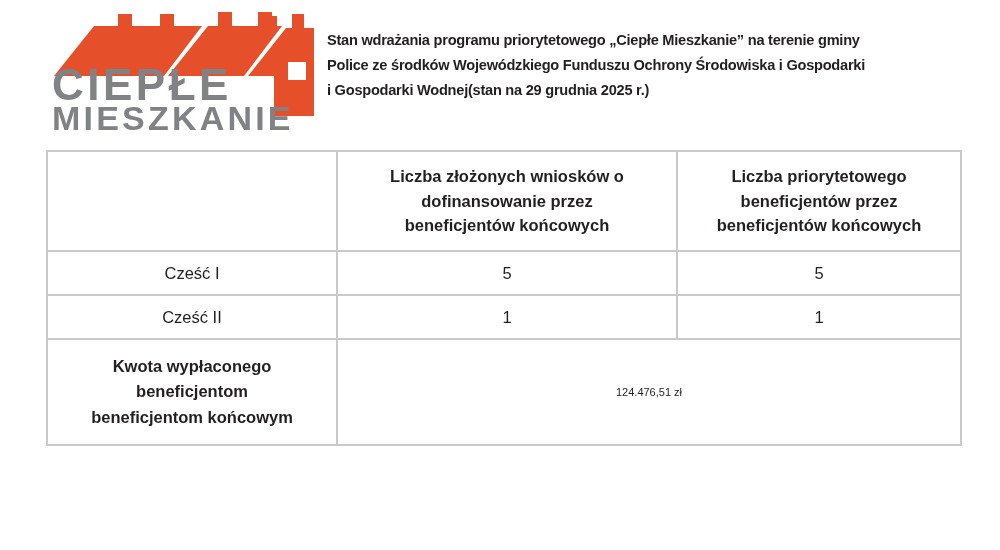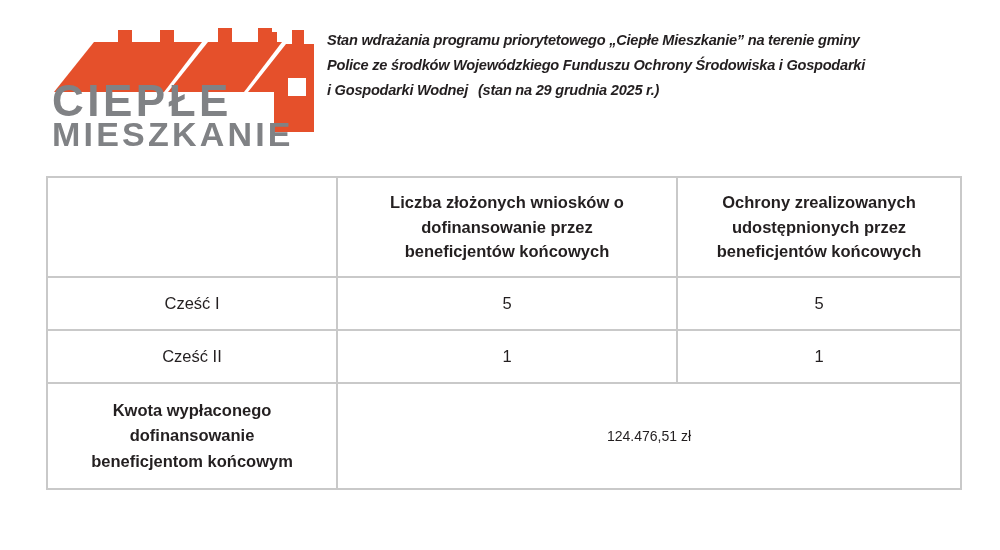--- a/index.html
+++ b/index.html
@@ -24,21 +24,21 @@
   .header {
     position: absolute;
     left: 0;
     top: 0;
     width: 1000px;
     height: 160px;
   }
   .logo {
     position: absolute;
     left: 52px;
-    top: 20px;
+    top: 4px;
     width: 268px;
     height: 128px;
   }
   .logo svg {
     display: block;
   }
 
   .header-text {
     position: absolute;
     left: 327px;
@@ -46,31 +46,30 @@
     width: 645px;
     font-size: 14.6px;
     font-weight: bold;
     line-height: 1.72;
     letter-spacing: -0.25px;
     color: #231f20;
     text-align: left;
   }
   .header-text .line {
     white-space: nowrap;
-    font-style: italic;
   }
   .header-text .date-note {
-    padding-left: 10px;
+    padding-left: 0;
   }
 
   
   .tbl-wrap {
     position: absolute;
     left: 46px;
-    top: 176px;
+    top: 150px;
     width: 912px;
     height: 343px;
   }
   table.data {
     border-collapse: separate;
     border-spacing: 2px;
     width: 912px;
     background: #c9c9c9;
     table-layout: fixed;
   }
@@ -90,39 +89,39 @@
     height: 90px;
     font-size: 16.5px;
     font-weight: bold;
     line-height: 1.5;
     padding: 4px 14px !important;
   }
   .corner-cell {
     height: 90px;
   }
   .row-label {
-    height: 51px;
+    height: 42px;
     font-size: 16.5px;
     font-weight: normal;
   }
   .row-value {
     height: 33px;
     font-size: 16.5px;
     font-weight: normal;
   }
   .total-label {
     height: 96px;
     font-size: 16.5px;
     font-weight: bold;
     line-height: 1.52;
     padding: 4px 5px !important;
   }
   .total-value {
     height: 96px;
-    font-size: 14px;
+    font-size: 11px;
     font-weight: normal;
   }
 </style>
 </head>
 <body>
 
 <div class="page">
 
   <div class="header">
 
@@ -171,41 +170,41 @@
       </colgroup>
       <tbody>
         <tr>
           <td class="corner-cell"></td>
           <td class="hdr-cell">
             <div>Liczba złożonych wniosków o</div>
             <div>dofinansowanie przez</div>
             <div>beneficjentów końcowych</div>
           </td>
           <td class="hdr-cell">
-            <div>Ochrony zrealizowanych</div>
-            <div>udostępnionych przez</div>
+            <div>Liczba priorytetowego</div>
+            <div>beneficjentów przez</div>
             <div>beneficjentów końcowych</div>
           </td>
         </tr>
 
         <tr>
           <td class="row-label">Cześć I</td>
           <td class="row-value">5</td>
           <td class="row-value">5</td>
         </tr>
         <tr>
           <td class="row-label">Cześć II</td>
           <td class="row-value">1</td>
           <td class="row-value">1</td>
         </tr>
 
         <tr>
           <td class="total-label">
             <div>Kwota wypłaconego</div>
-            <div>dofinansowanie</div>
+            <div>beneficjentom</div>
             <div>beneficjentom końcowym</div>
           </td>
           <td class="total-value" colspan="2">124.476,51 zł</td>
         </tr>
       </tbody>
     </table>
   </div>
 
 </div>
 

